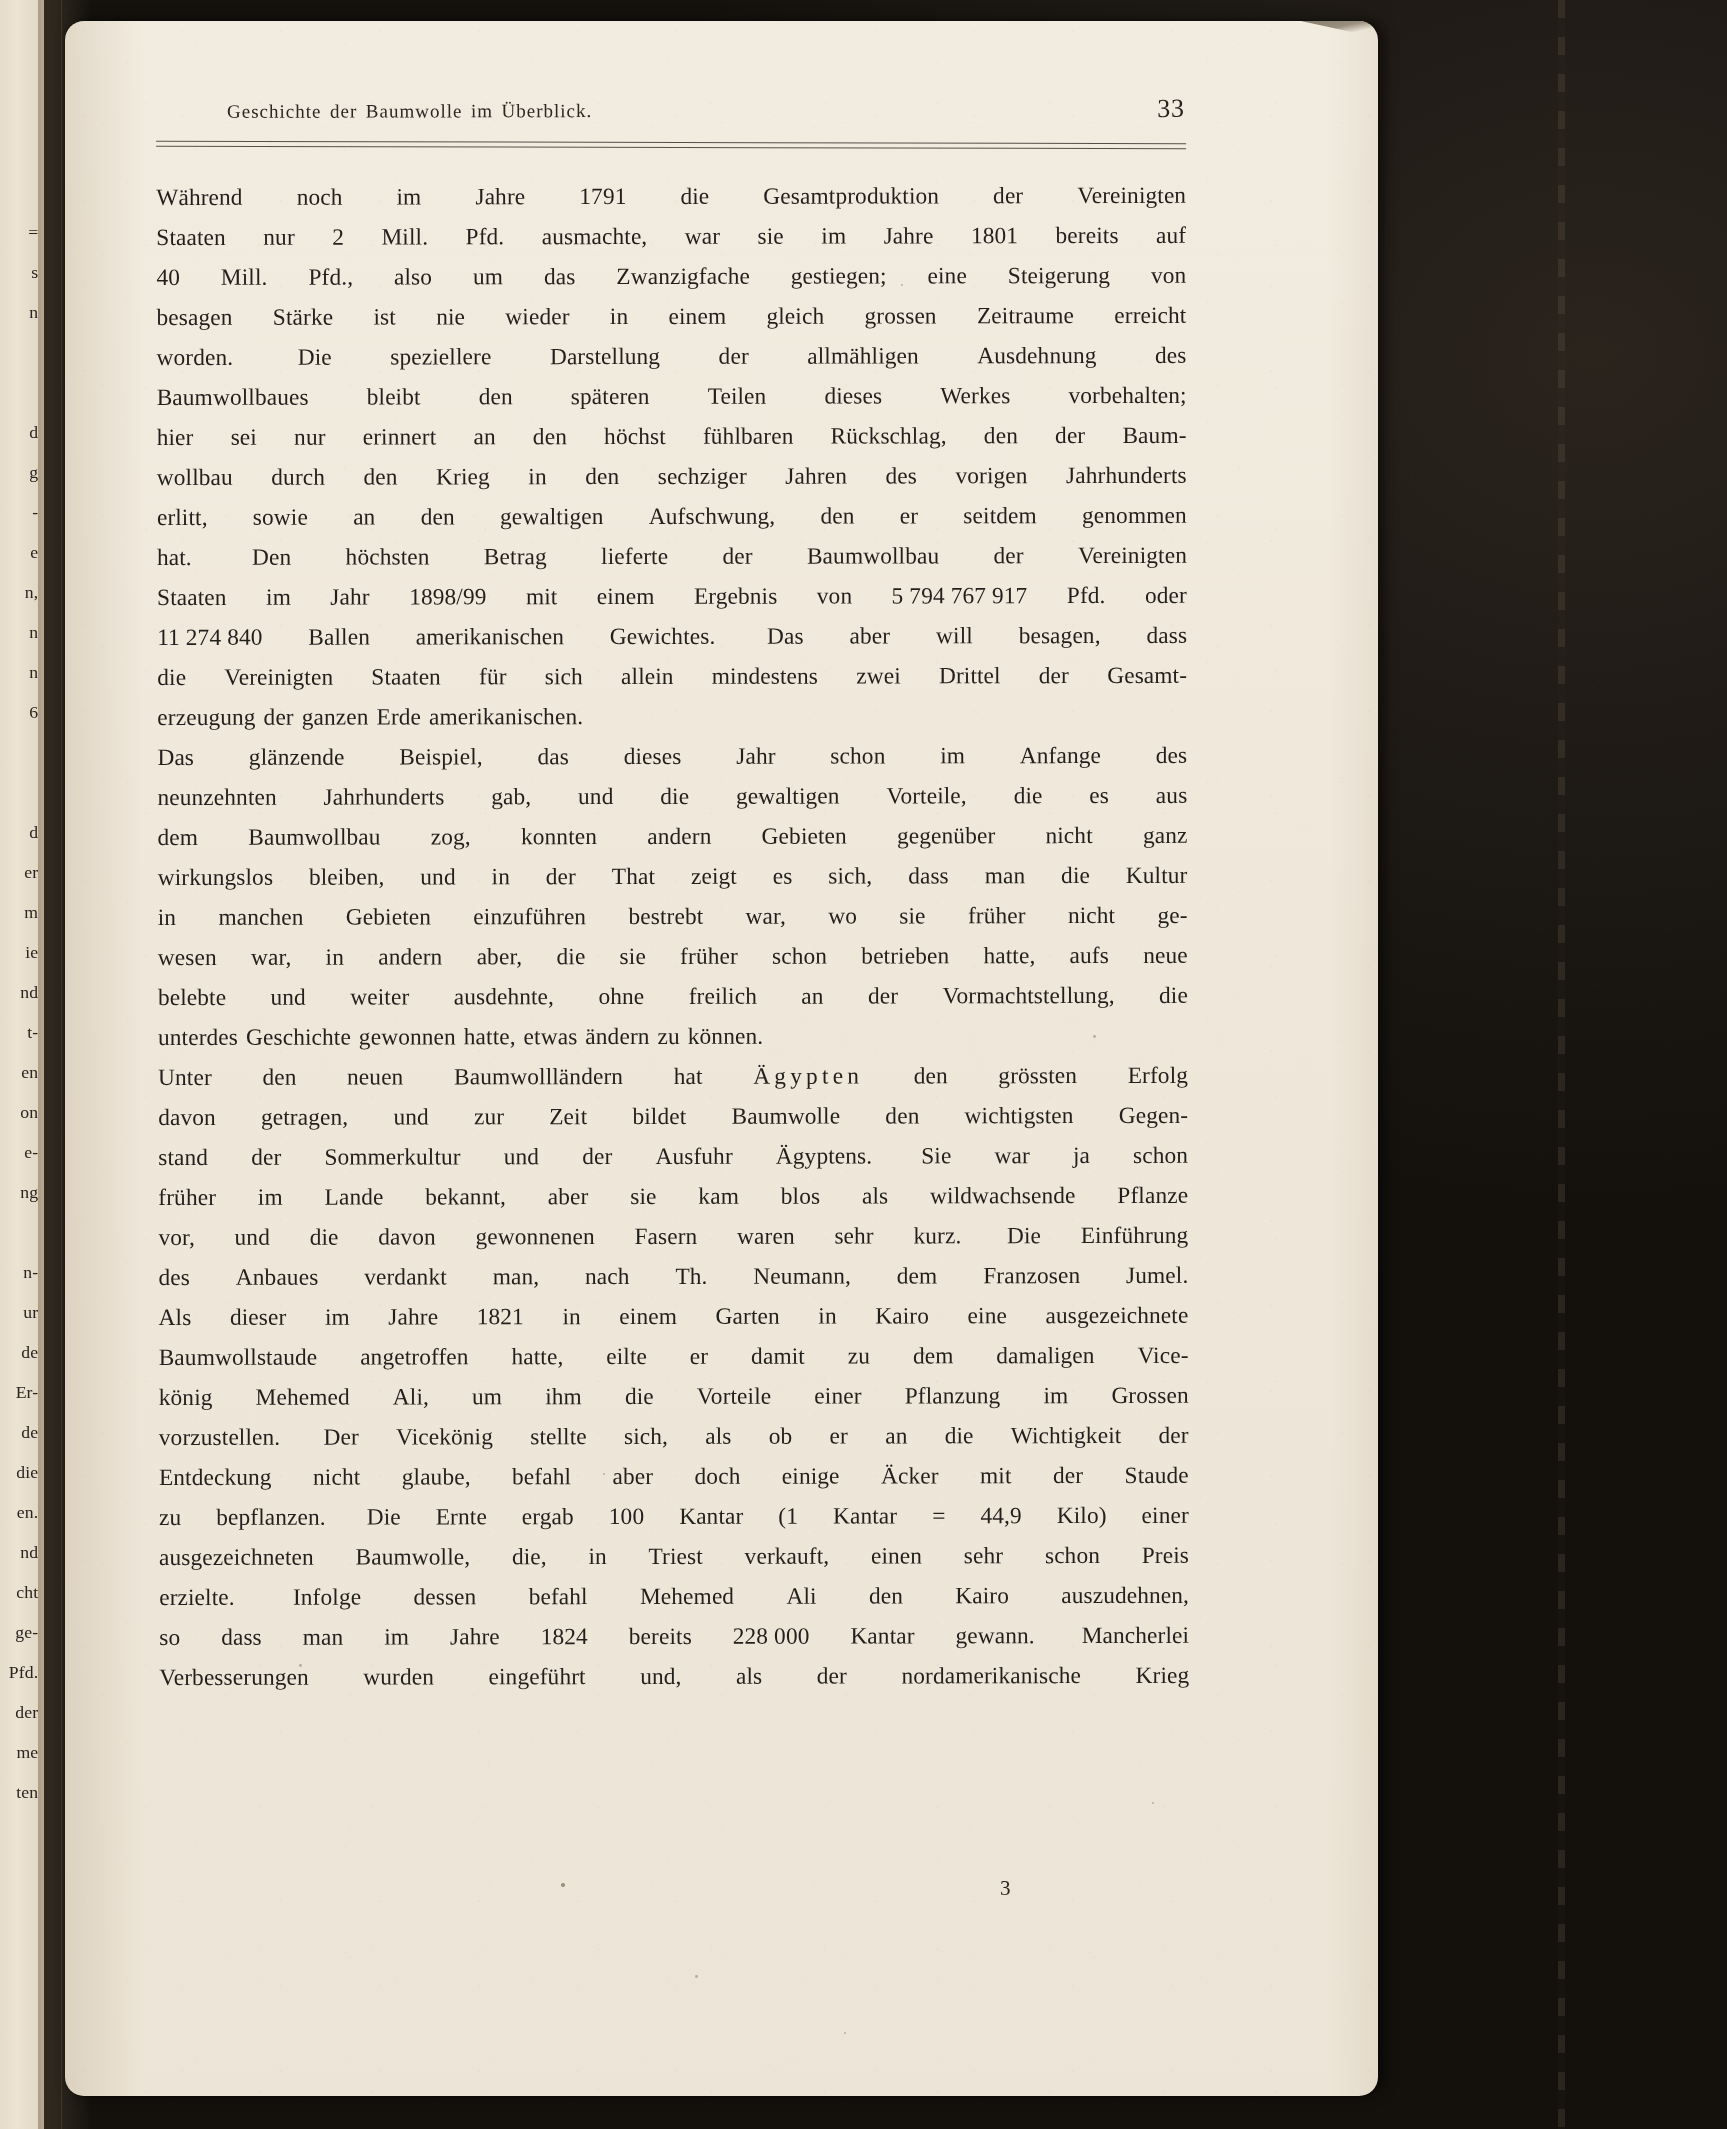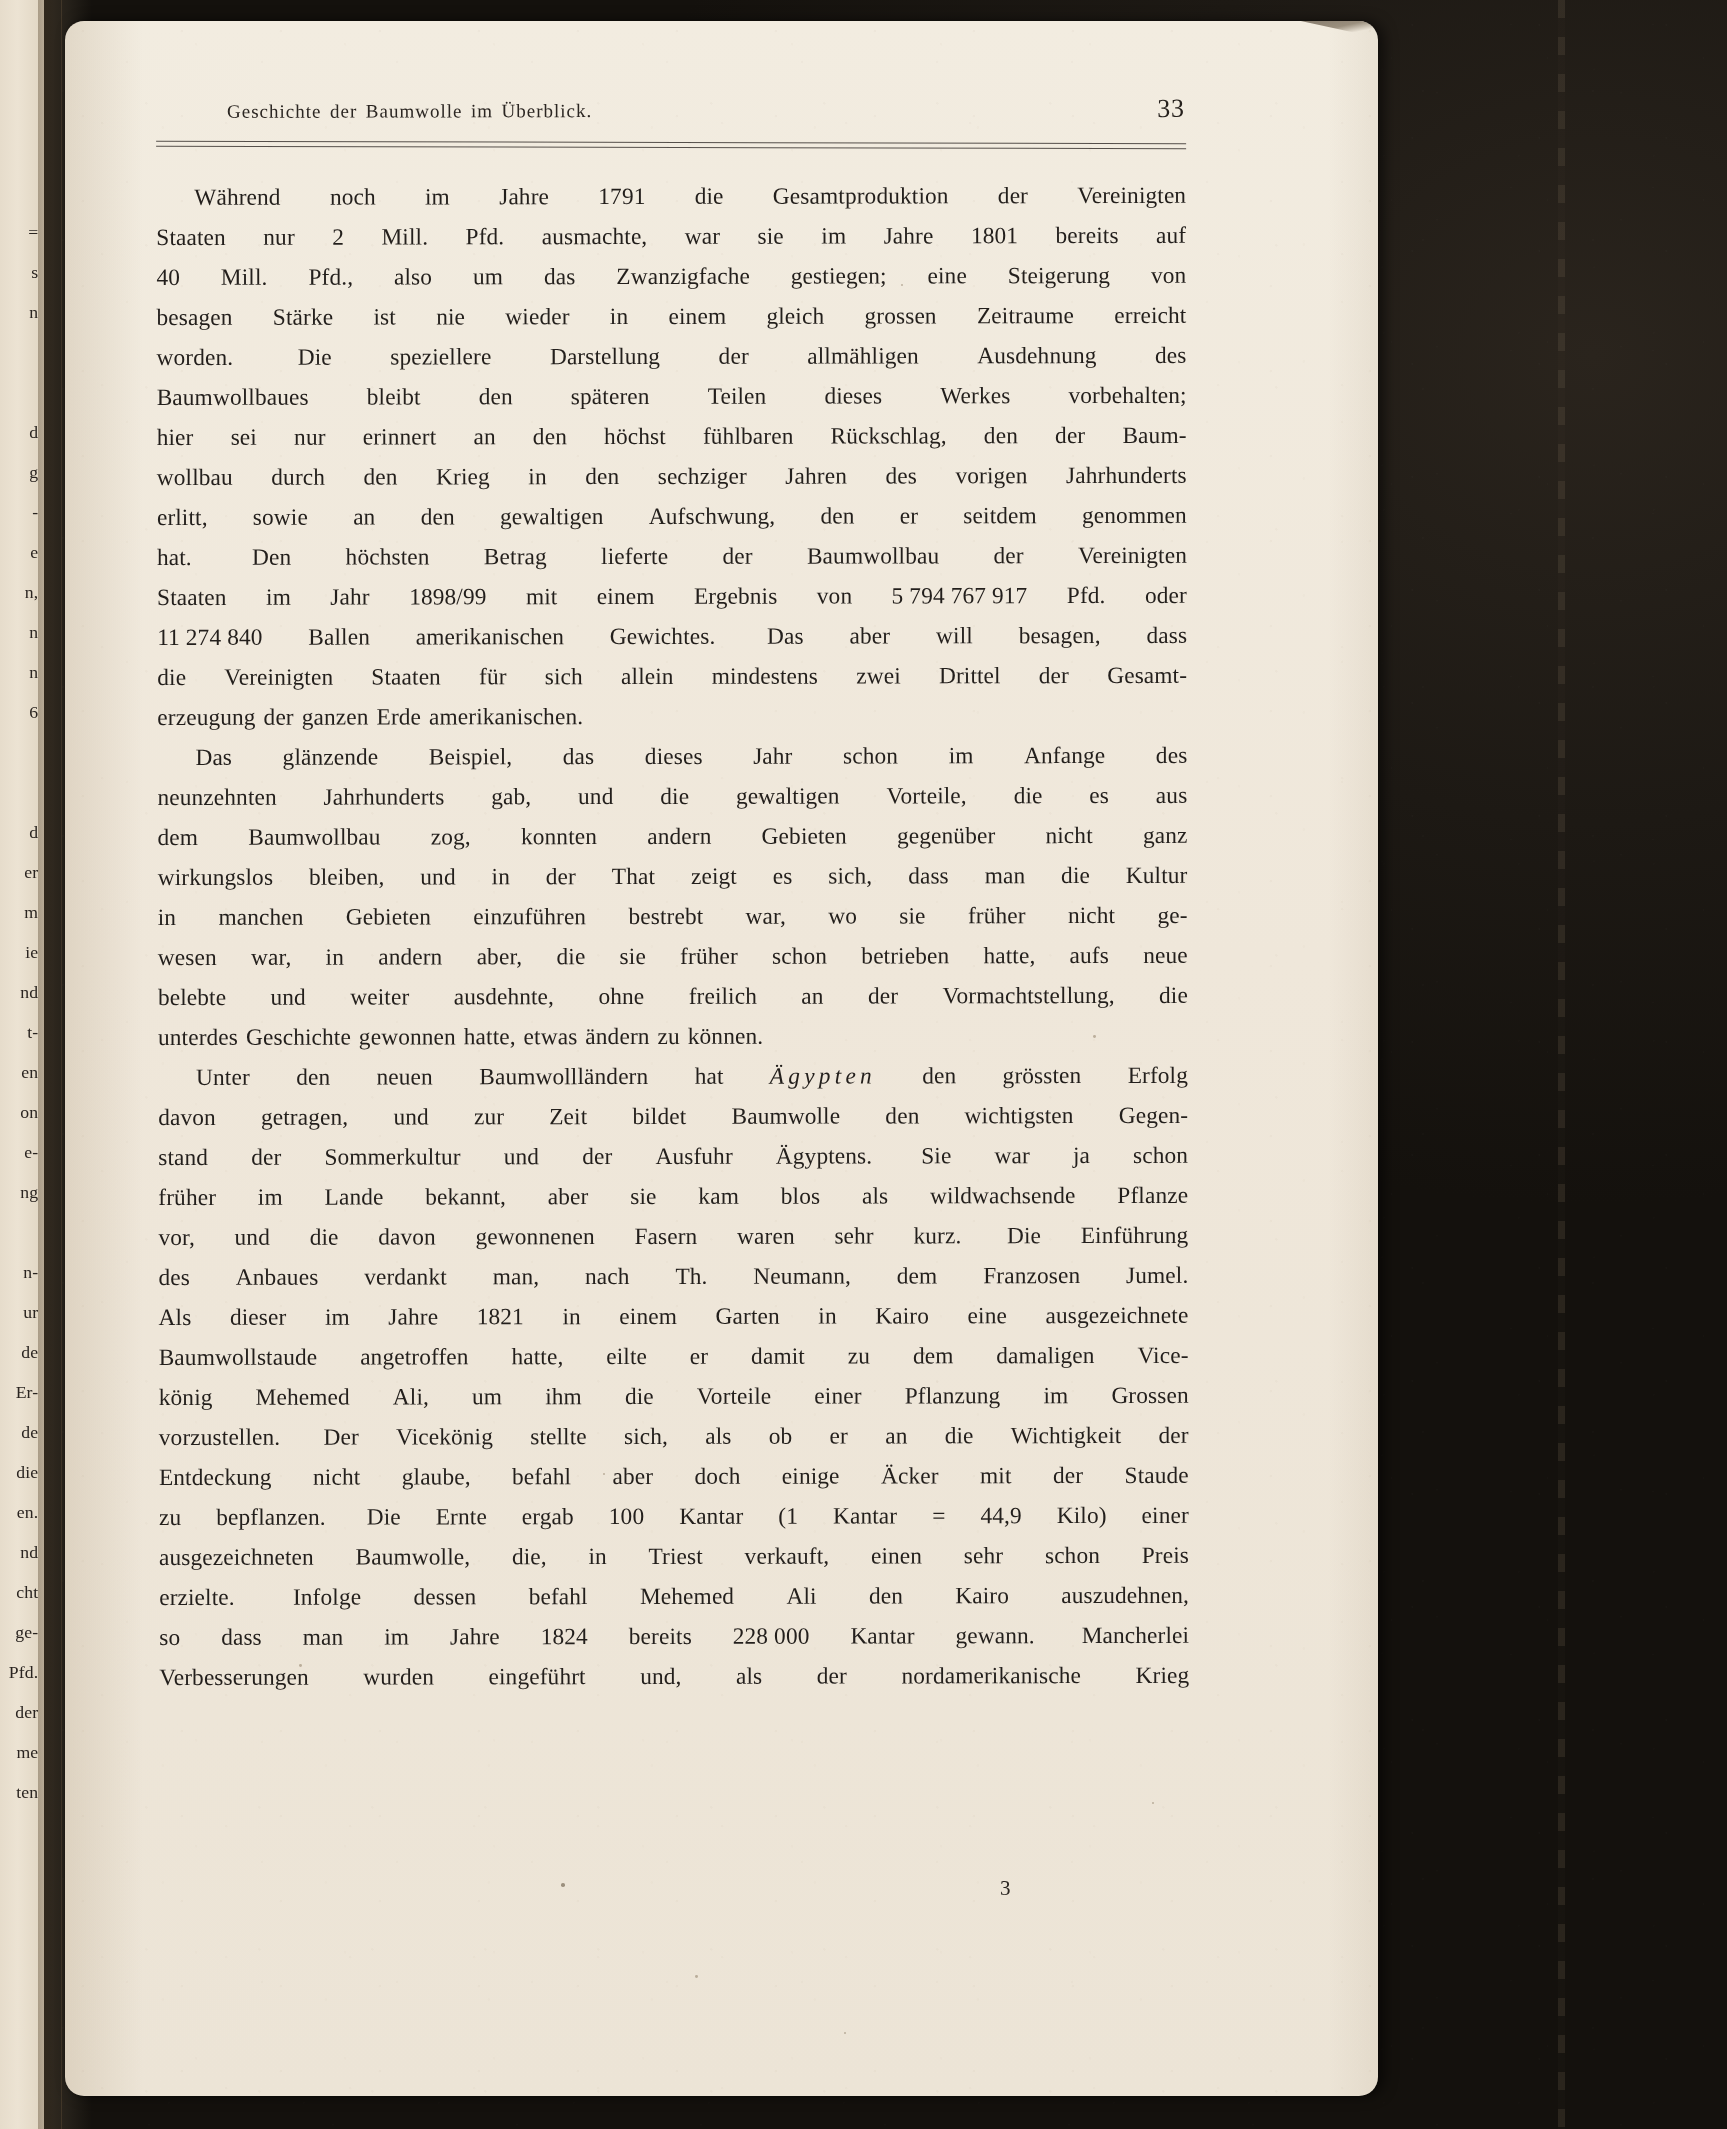--- a/index.html
+++ b/index.html
@@ -194,24 +194,24 @@
   .ln {
     display: flex;
     white-space: pre;
     height: 40px;
     align-items: baseline;
   }
   
   .ln.j { justify-content: space-between; }
   .ln.j > span:first-child { margin-left: 0; }
   .ln.last { justify-content: flex-start; }
-  .ln.indent > span:first-child { margin-left: 38px; }
+  .ln.indent > span:first-child { }
   .ln.last > span + span { margin-left: .34em; }
 
-  .sperr { letter-spacing: 4.2px; font-style: italic; }
+  .sperr { letter-spacing: 4.2px; }
 
   
   .signature {
     position: absolute;
     left: 935px;
     top: 1855px;
     font-size: 21px;
     color: #2a2521;
   }
   .footdot {

